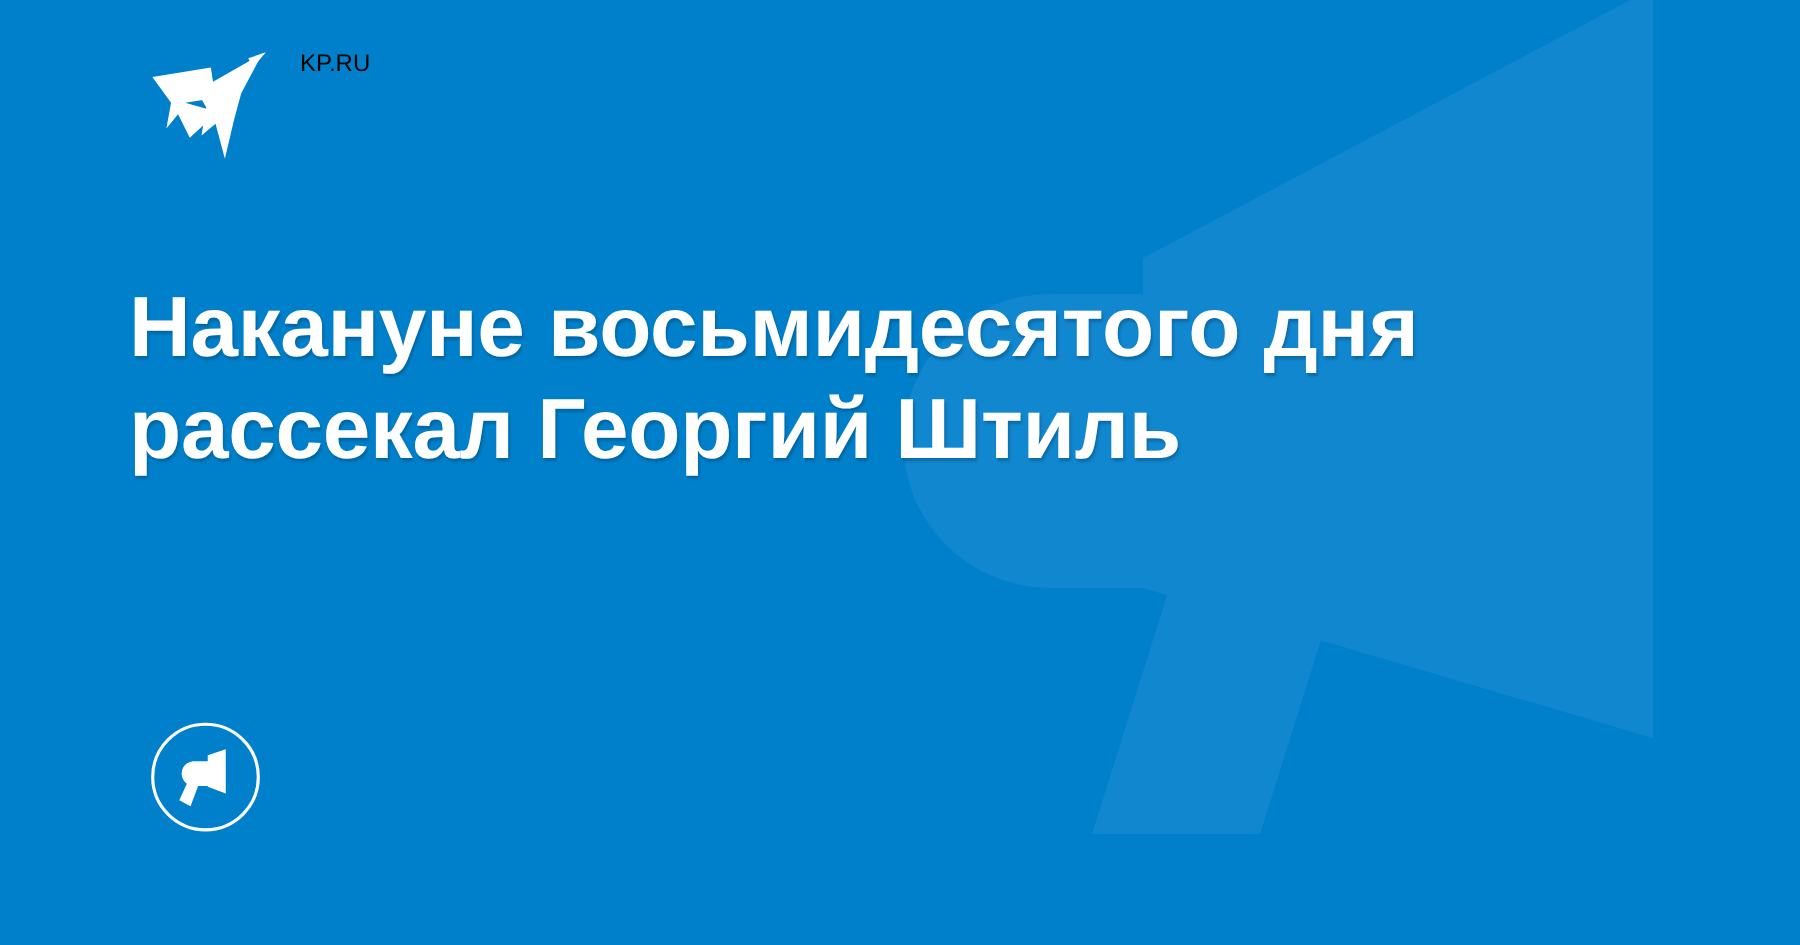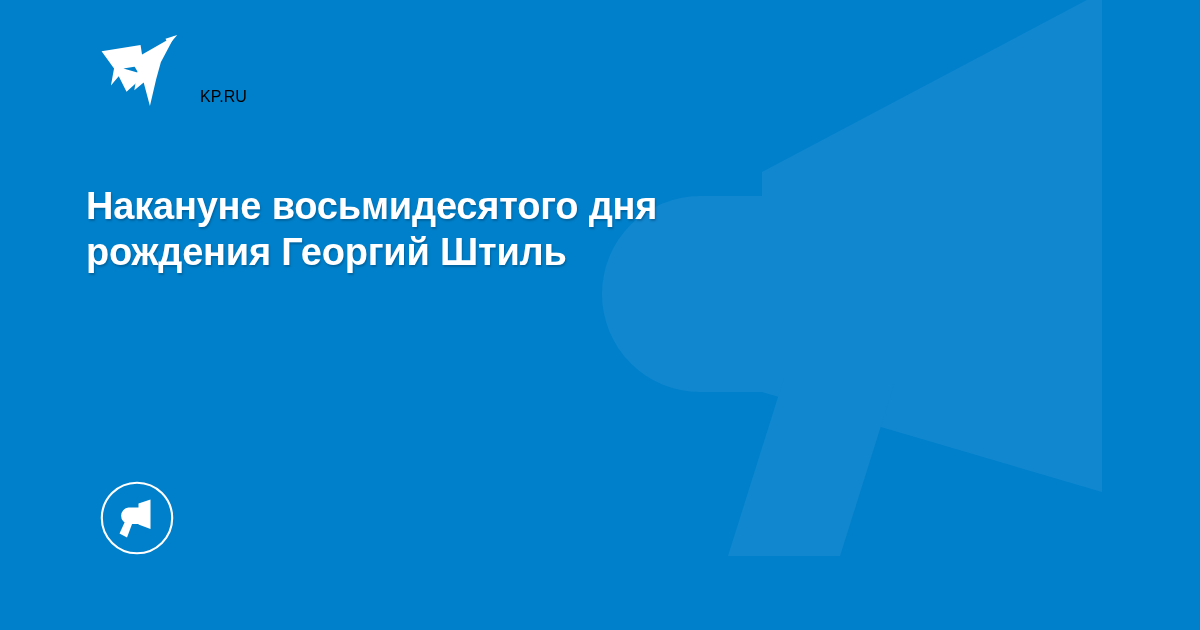--- a/index.html
+++ b/index.html
@@ -30,38 +30,38 @@
     height: 630px;
     pointer-events: none;
   }
 
   
   #header {
     position: absolute;
     left: 100px;
     top: 34px;
     display: flex;
-    align-items: flex-end;
+    align-items: flex-start;
     gap: 22px;
     z-index: 5;
   }
   #bird-logo {
     width: 78px;
     height: 72px;
     display: block;
   }
 
   
   #title {
     position: absolute;
     left: 86px;
     top: 184px;
     width: 930px;
     color: #ffffff;
-    font-size: 38px;
+    font-size: 57px;
     font-weight: bold;
     line-height: 1.20;
     letter-spacing: -0.2px;
     text-shadow: 1px 2px 2px rgba(0,40,70,0.30);
     z-index: 5;
   }
   #title .tline { display: block; white-space: nowrap; }
 
   
   #badge {
@@ -100,21 +100,21 @@
         <path d="M40 34 L96 2 L78 36 L72 58 L64 92 L56 62 L44 72 L48 48 Z"></path>
 
         <path d="M84 6 L99 1 L88 14 Z"></path>
       </g>
     </svg>
     <div>KP.RU</div>
   </div>
 
   <div id="title">
     <span class="tline">Накануне восьмидесятого дня</span>
-    <span class="tline">рождения Георгий Штиль</span>
+    <span class="tline">рассекал Георгий Штиль</span>
   </div>
 
   <div id="badge">
     <svg viewBox="0 0 74 74" aria-hidden="true">
       <circle cx="37" cy="37" r="35.2" fill="none" stroke="#ffffff" stroke-width="2.1"></circle>
       <g fill="#ffffff">
 
         <path d="M38.5 22.5 L50.5 18.5 L50.5 48.0 L38.5 43.5 Z"></path>
 
         <path d="M28.5 26.5 L39.5 26.5 L39.5 43.0 L28.5 43.0

